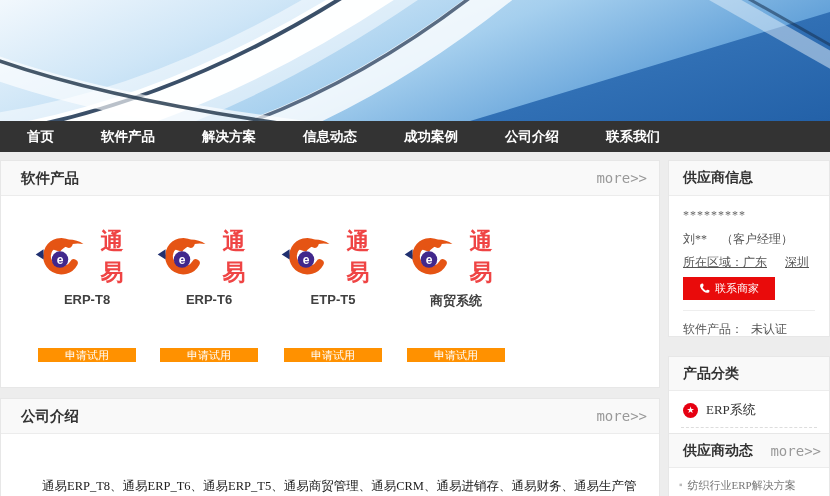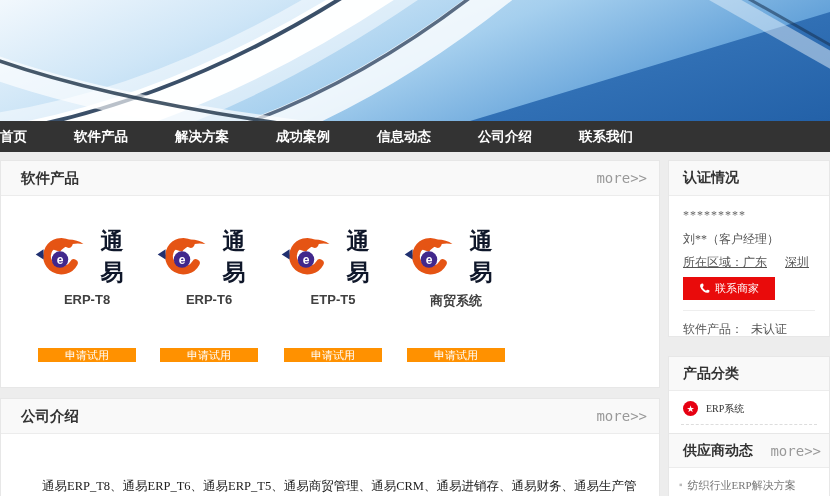--- a/index.html
+++ b/index.html
@@ -5,68 +5,68 @@
   * { margin:0; padding:0; box-sizing:border-box; }
   html,body { width:830px; height:496px; overflow:hidden; }
   body { background:#ededed; font-family:"Liberation Serif","DejaVu Serif",serif; position:relative; }
 
   
   .banner { position:absolute; left:0; top:0; width:830px; height:121px; overflow:hidden; }
   .banner svg { display:block; }
 
   
   .nav { position:absolute; left:0; top:121px; width:830px; height:31px; background:#333333;
-         display:flex; align-items:center; gap:47px; }
+         display:flex; align-items:center; padding-left:27px; gap:47px; }
   .nav-item { color:#ffffff; font-weight:bold; font-size:13.5px; line-height:31px; cursor:pointer; white-space:nowrap; }
 
   
   .panel { position:absolute; background:#ffffff; border:1px solid #e7e7e7; }
   .panel-header { height:35px; background:#f9f9f9; border-bottom:1px solid #ececec;
                   display:flex; align-items:center; justify-content:space-between; }
   .panel-title { font-size:14.5px; font-weight:bold; color:#333; padding-left:20px; }
   .more-link { font-family:"DejaVu Sans Mono",monospace; font-size:14px; color:#999; padding-right:12px; cursor:pointer; }
 
   
   .panel-products { left:0; top:160px; width:660px; height:228px; }
   .products-body { position:relative; height:192px; }
   .product-col { position:absolute; top:36px; width:106px; text-align:center; cursor:pointer; }
   .product-col.c0 { left:33px; } .product-col.c1 { left:155px; } .product-col.c2 { left:279px; } .product-col.c3 { left:402px; }
   .logo-wrap { display:flex; align-items:center; justify-content:center; height:50px; }
-  .logo-cn { font-family:"Liberation Sans",sans-serif; font-size:23px; font-weight:bold; color:#0f172a; letter-spacing:4px; margin-left:2px; }
+  .logo-cn { font-family:"Liberation Sans",sans-serif; font-size:23px; font-weight:bold; color:#ef4444; letter-spacing:4px; margin-left:2px; }
   .product-name { margin-top:10px; font-family:"Liberation Sans",sans-serif; font-weight:bold; font-size:13px; color:#404040; }
   .trial-btn { position:absolute; top:152px; width:98px; height:14px; background:#ff9100; border:none; color:#fff;
                font-size:11px; font-family:"Liberation Serif",serif; cursor:pointer; }
   .trial-btn.b0 { left:37px; } .trial-btn.b1 { left:159px; } .trial-btn.b2 { left:283px; } .trial-btn.b3 { left:406px; }
 
   
   .panel-company { left:0; top:398px; width:660px; height:120px; }
   .company-text { padding:42px 16px 0 16px; text-indent:2em; font-size:12.5px; color:#222; line-height:20px; }
 
   
   .side-panel .panel-title { padding-left:14px; font-size:14px; }
   .panel-supplier { left:668px; top:160px; width:162px; height:177px; }
   .supplier-body { padding:10px 14px 0 14px; font-size:12px; color:#555; }
   .masked-name { line-height:18px; letter-spacing:1px; color:#666; }
   .contact-line { margin-top:6px; line-height:18px; }
-  .contact-role { color:#555; }
+  .contact-role { margin-left:14px; color:#555; }
   .region-line { margin-top:5px; line-height:18px;text-decoration:underline; }
   .region-city { margin-left:18px; }
   .contact-btn { margin-top:6px; width:92px; height:23px; background:#e90b0b; border:none; color:#fff; font-size:11px;
                  font-family:"Liberation Serif",serif; display:flex; align-items:center; justify-content:center; gap:5px; cursor:pointer; }
   .supplier-divider { margin-top:10px; border-top:1px solid #eee; }
   .cert-line { margin-top:9px; line-height:18px; }
   .cert-value { margin-left:8px; }
 
   .panel-categories { left:668px; top:356px; width:162px; height:84px; }
   .panel-categories .panel-header { height:34px; }
   .category-item { margin:8px 12px 0 12px; display:flex; align-items:center; gap:8px; padding:2px 0 8px 2px;
                    border-bottom:1px dashed #ddd; cursor:pointer; }
   .category-badge { width:15px; height:15px; border-radius:50%; background:#e60012; color:#fff; font-size:9px;
                     display:flex; align-items:center; justify-content:center; flex:0 0 15px; }
-  .category-label { font-size:10px; color:#333; }
+  .category-label { font-size:13px; color:#333; }
 
   .panel-updates { left:668px; top:433px; width:162px; height:90px; }
   .panel-updates .panel-header { height:34px; }
   .panel-updates .panel-title { font-size:14px; }
   .panel-updates .more-link { padding-right:8px; }
   .update-item { margin:10px 8px 0 10px; display:flex; align-items:flex-start; gap:5px; font-size:11px; color:#777; cursor:pointer; }
   .update-bullet { color:#bbb; font-size:10px; line-height:14px; }
 </style>
 </head>
 <body>
@@ -100,22 +100,22 @@
 
     <path d="M-30 58 Q 95 108 330 136" stroke="#ffffff" stroke-width="24" opacity="0.65" fill="none"></path>
     <path d="M-30 50 Q 95 100 330 130" stroke="#1a2f45" stroke-width="3.5" opacity="0.8" fill="none"></path>
   </svg>
 </div>
 
 <div class="nav">
   <span class="nav-item">首页</span>
   <span class="nav-item">软件产品</span>
   <span class="nav-item">解决方案</span>
+  <span class="nav-item">信息动态</span>
   <span class="nav-item">成功案例</span>
-  <span class="nav-item">信息动态</span>
   <span class="nav-item">公司介绍</span>
   <span class="nav-item">联系我们</span>
 </div>
 
 <div class="panel panel-products">
   <div class="panel-header">
     <span class="panel-title">软件产品</span>
     <span class="more-link">more&gt;&gt;</span>
   </div>
   <div class="products-body">
@@ -186,21 +186,21 @@
 <div class="panel panel-company">
   <div class="panel-header">
     <span class="panel-title">公司介绍</span>
     <span class="more-link">more&gt;&gt;</span>
   </div>
   <p class="company-text">通易ERP_T8、通易ERP_T6、通易ERP_T5、通易商贸管理、通易CRM、通易进销存、通易财务、通易生产管理、通易</p>
 </div>
 
 <div class="panel panel-supplier side-panel">
   <div class="panel-header">
-    <span class="panel-title">认证情况</span>
+    <span class="panel-title">供应商信息</span>
   </div>
   <div class="supplier-body">
     <div class="masked-name">*********</div>
     <div class="contact-line">
       <span>刘**</span><span class="contact-role">（客户经理）</span>
     </div>
     <div class="region-line">
       <span>所在区域：</span><span>广东</span><span class="region-city">深圳</span>
     </div>
     <button class="contact-btn">

